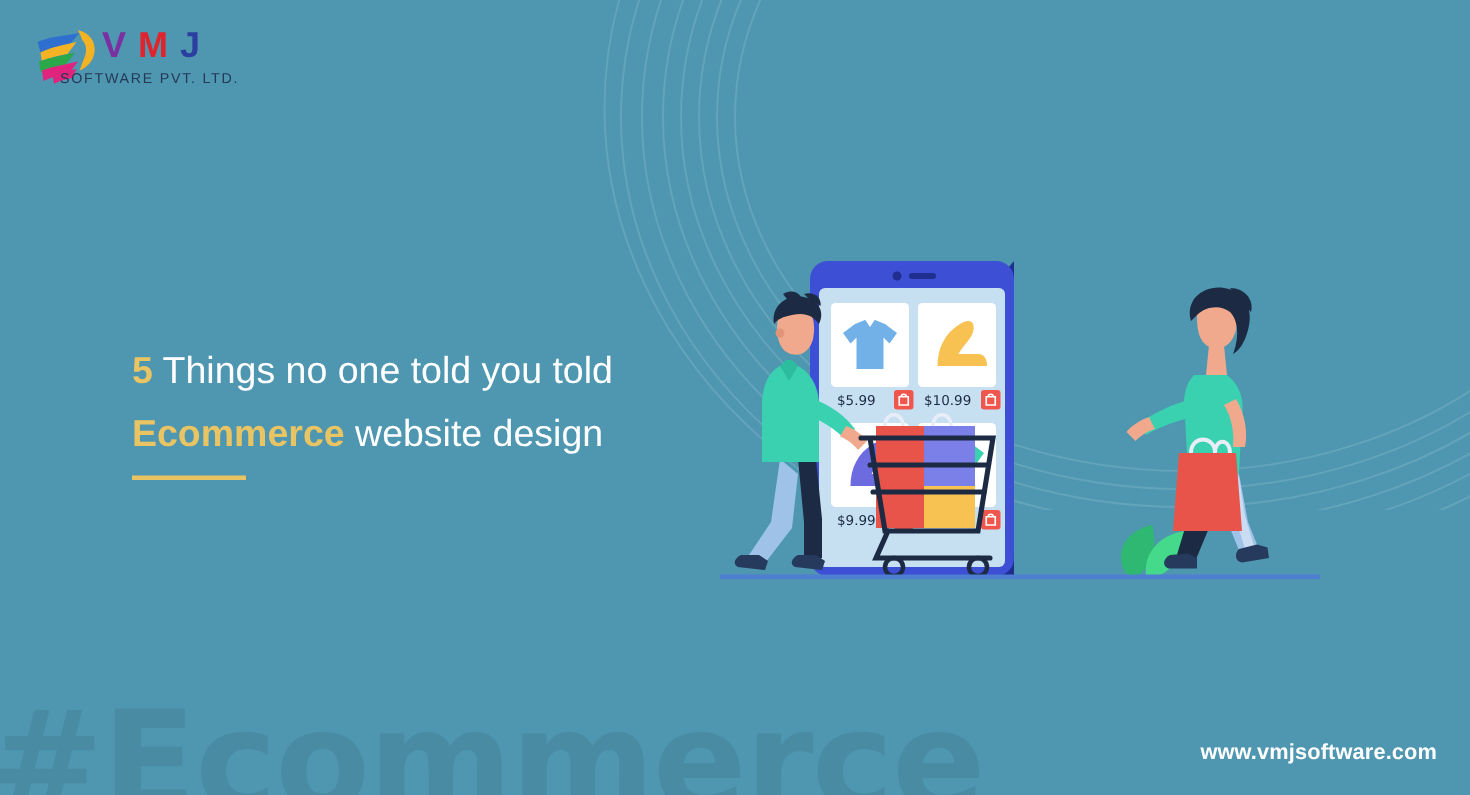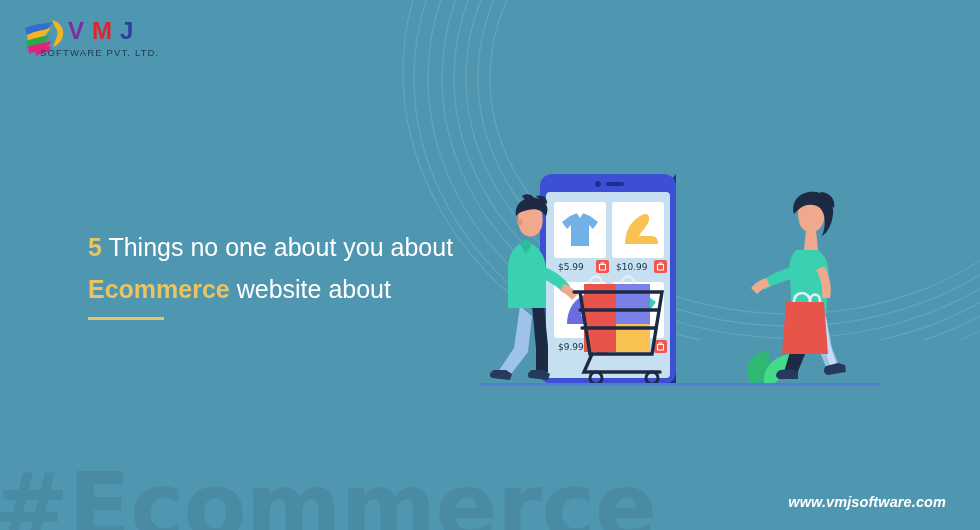--- a/index.html
+++ b/index.html
@@ -31,21 +31,21 @@
   .logo-vmj .l3{color:#2b3fa0;}
   .logo-tag{position:absolute;left:18px;top:33px;font-size:9.5px;font-weight:normal;letter-spacing:1.15px;color:#233a55;white-space:nowrap;}
 
   
   .headline{position:absolute;left:88px;top:226px;width:420px;}
   .hl-line{font-size:25px;line-height:42px;color:#ffffff;font-weight:normal;white-space:nowrap;}
   .hl-accent{color:#e9c463;font-weight:bold;}
   .hl-rule{position:absolute;left:0;top:91px;width:76px;height:3px;background:#e9c463;}
 
   
-  .site-url{position:absolute;right:34px;bottom:20px;color:#ffffff;font-size:14.5px;font-weight:bold;letter-spacing:.1px;font-style:italic;}
+  .site-url{position:absolute;right:22px;bottom:20px;color:#ffffff;font-size:14.5px;font-weight:bold;letter-spacing:.1px;}
 
   
   .illo{position:absolute;left:480px;top:166px;width:400px;height:230px;}
   .illo svg{display:block;}
 </style>
 </head>
 <body>
 
 <div class="canvas">
 
@@ -74,24 +74,24 @@
       <path d="M13 34 C18 32 24 31 29 30 L26 36 C21 37 17 38 14 40 Z" fill="#e0247e"></path>
     </svg>
     <div class="logo-vmj">
       <span class="l1">V</span><span class="l2">M</span><span class="l3">J</span>
     </div>
     <div class="logo-tag">SOFTWARE PVT. LTD.</div>
   </div>
 
   <div class="headline">
     <div class="hl-line">
-      <span class="hl-accent">5</span><span> Things no one about you about</span>
+      <span class="hl-accent">5</span><span> Things no one told you told</span>
     </div>
     <div class="hl-line">
-      <span class="hl-accent">Ecommerce</span><span> website about</span>
+      <span class="hl-accent">Ecommerce</span><span> website design</span>
     </div>
     <div class="hl-rule"></div>
   </div>
 
   <div class="site-url">www.vmjsoftware.com</div>
 
   <div class="illo">
     <svg width="400" height="230" viewBox="0 0 400 230">
 
       <g>

